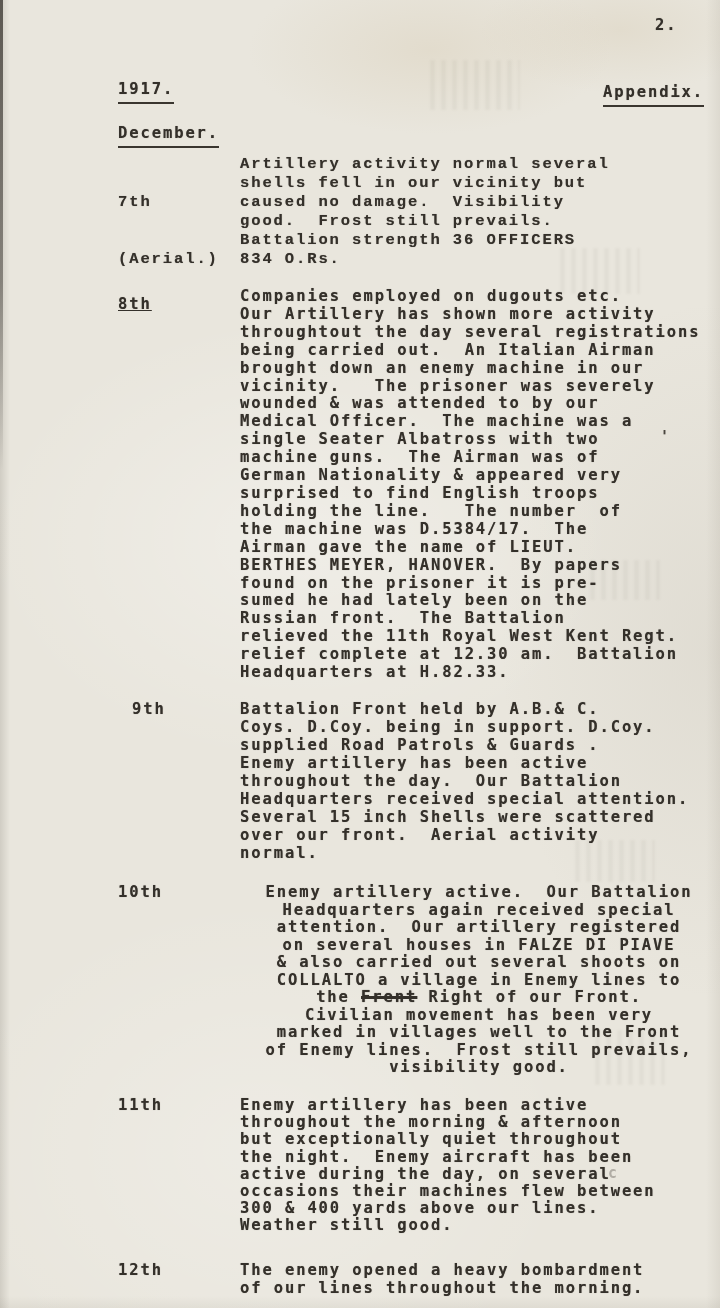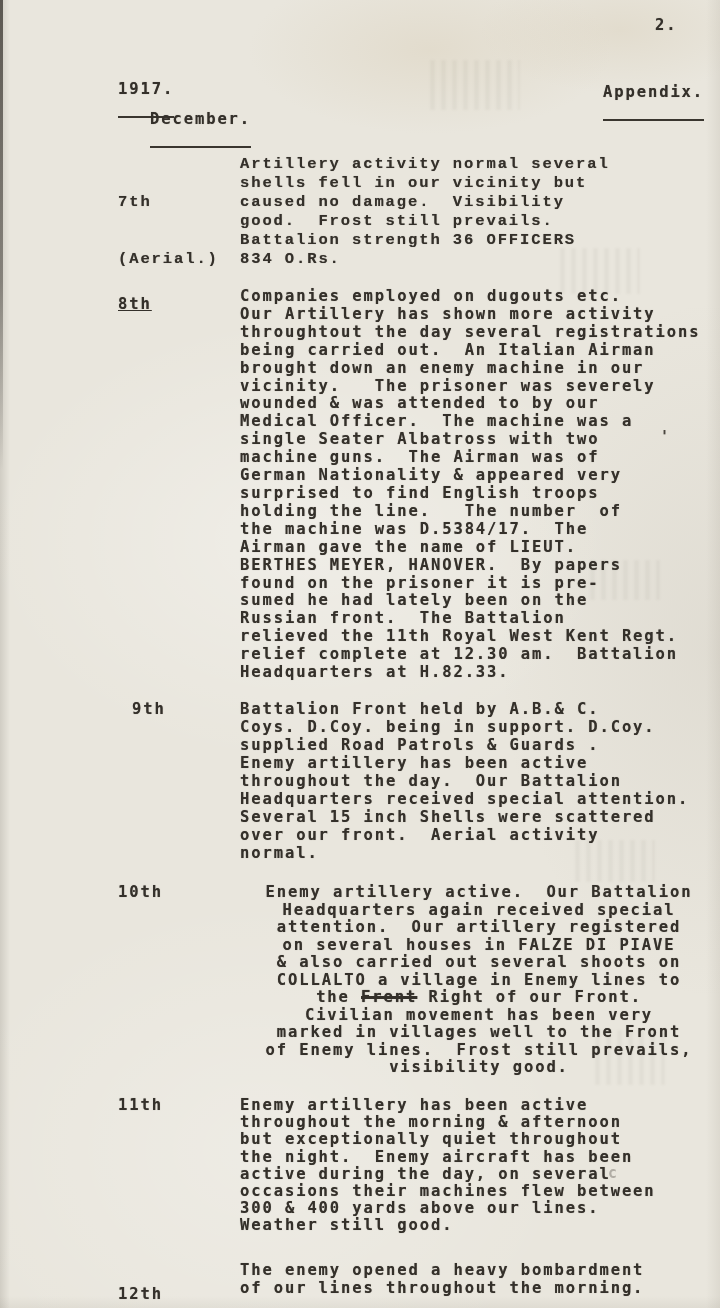--- a/index.html
+++ b/index.html
@@ -28,21 +28,21 @@
     position:absolute;opacity:0.55;filter:blur(1px);
     background:repeating-linear-gradient(90deg, rgba(105,98,86,0.10) 0 5px, rgba(105,98,86,0) 5px 11px);
   }
   .txt{
     color:#34302a;font-weight:700;
     font-size:15.5px;letter-spacing:1.9px;
     text-shadow:0 0 0.7px rgba(52,48,42,0.55);
     white-space:pre-wrap;
   }
   .abs{position:absolute;}
-  .underlined{border-bottom:2.6px solid #3a362f;padding-bottom:18px;}
+  .underlined{border-bottom:2.6px solid #3a362f;padding-bottom:4px;}
   .entry-label{left:118px;width:120px;}
   .entry-body{left:240px;width:478px;}
   .lh-7{line-height:19px;font-family:Liberation Mono, monospace;}
   .lh-8{line-height:17.9px;}
   .lh-9{line-height:18px;}
   .lh-10{line-height:17.5px;}
   .lh-11{line-height:17.2px;}
   .lh-12{line-height:18px;}
   .struck{
     text-decoration:line-through;
@@ -61,21 +61,21 @@
 
 <div class="ghost" style="left:560px;top:248px;width:80px;height:46px;"></div>
 <div class="ghost" style="left:590px;top:560px;width:70px;height:40px;"></div>
 <div class="ghost" style="left:575px;top:840px;width:80px;height:42px;"></div>
 <div class="ghost" style="left:595px;top:1030px;width:70px;height:55px;"></div>
 <div class="ghost" style="left:430px;top:60px;width:90px;height:50px;"></div>
 
 <div class="txt abs" style="left:655px;top:16px;">2.</div>
 <div class="txt abs" style="left:118px;top:80px;"><span class="underlined">1917.</span></div>
 <div class="txt abs" style="left:603px;top:83px;"><span class="underlined">Appendix.</span></div>
-<div class="txt abs" style="left:118px;top:110px;margin-left:32px;"><span class="underlined">December.</span></div>
+<div class="txt abs" style="left:118px;top:124px;"><span class="underlined">December.</span></div>
 
 <div class="txt abs entry-label lh-7" style="top:155px;">
   <div>7th</div>
   <div>(Aerial.)</div>
 </div>
 <div class="txt abs entry-body lh-7" style="top:155px;">Artillery activity normal several
 shells fell in our vicinity but
 caused no damage.  Visibility
 good.  Frost still prevails.
 Battalion strength 36 OFFICERS
@@ -132,18 +132,18 @@
 <div class="txt abs entry-label lh-11" style="top:1097px;">11th</div>
 <div class="txt abs entry-body lh-11" style="top:1097px;">Enemy artillery has been active
 throughout the morning &amp; afternoon
 but exceptionally quiet throughout
 the night.  Enemy aircraft has been
 active during the day, on several
 occasions their machines flew between
 300 &amp; 400 yards above our lines.
 Weather still good.</div>
 
-<div class="txt abs entry-label lh-12" style="top:1261px;margin-top:24px;">12th</div>
+<div class="txt abs entry-label lh-12" style="top:1261px;">12th</div>
 <div class="txt abs entry-body lh-12" style="top:1261px;">The enemy opened a heavy bombardment
 of our lines throughout the morning.</div>
 
 <span class="stray" style="left:660px;top:428px;">'</span>
 <span class="stray stray-faint" style="left:608px;top:1164px;">c</span>
 
 </body></html>

